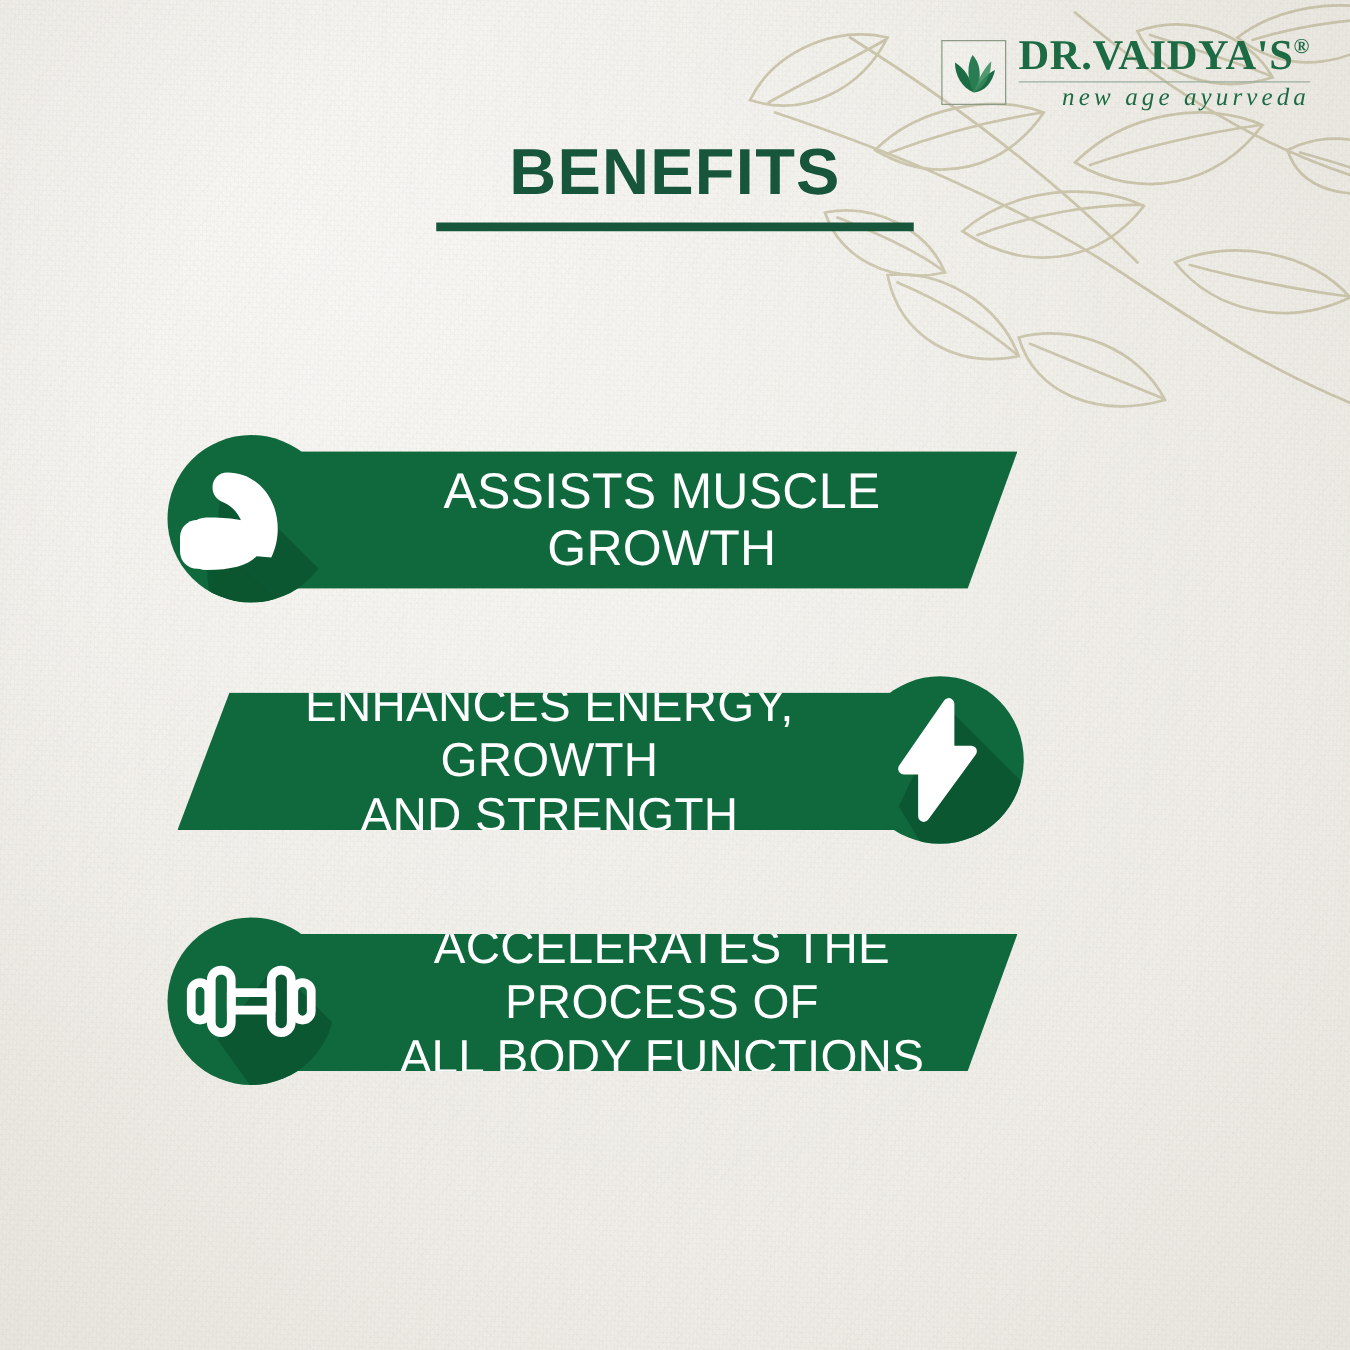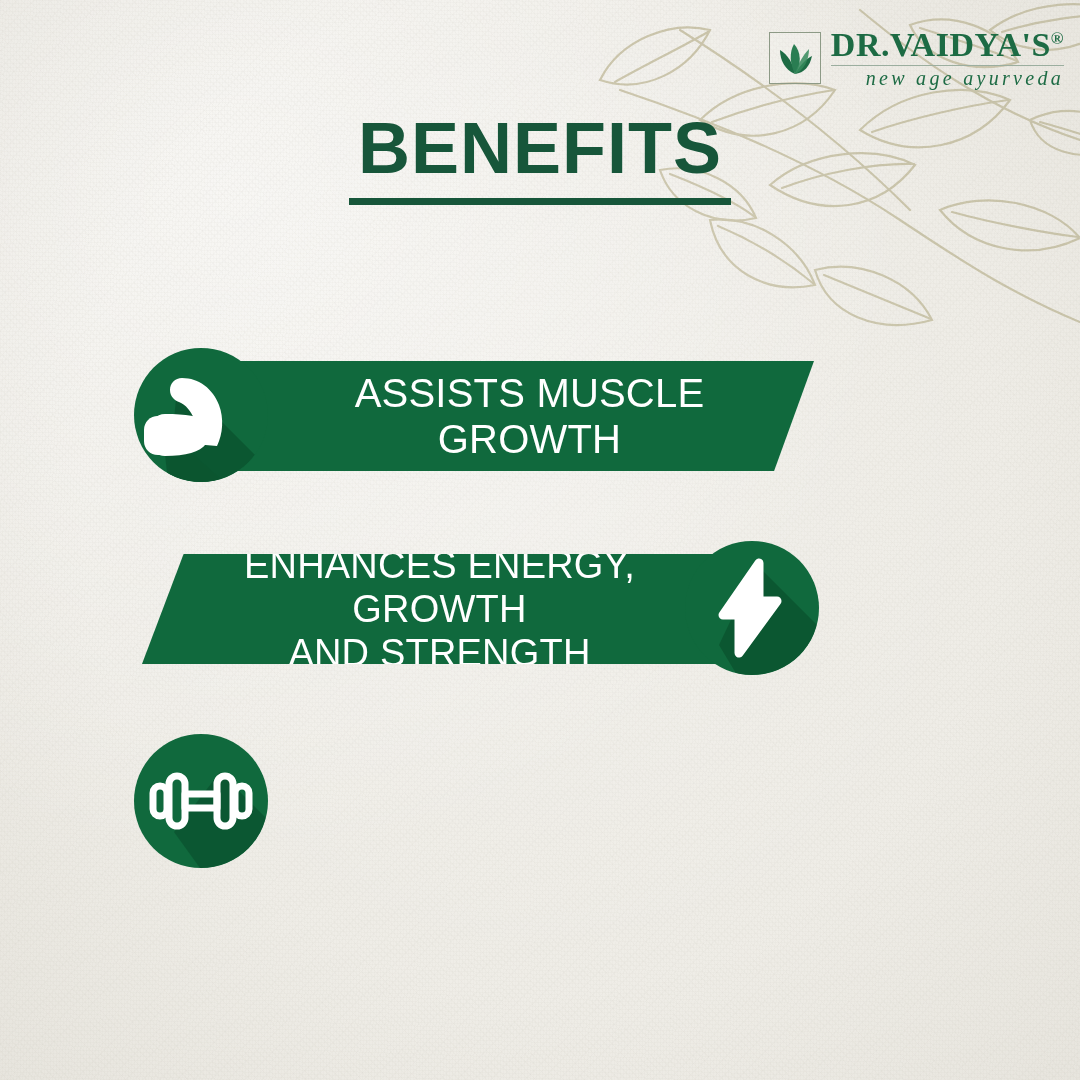--- a/index.html
+++ b/index.html
@@ -50,21 +50,21 @@
     right: -40px;
     width: 560px;
     height: 400px;
     pointer-events: none;
   }
 
   
   .brand-logo {
     position: absolute;
     top: 28px;
-    right: 16px;
+    right: 32px;
     display: flex;
     align-items: center;
     gap: 10px;
     margin-left: 28px;
   }
   .logo-mark {
     width: 52px;
     height: 52px;
     border: 1.5px solid #8d9a86;
     box-sizing: border-box;
@@ -112,21 +112,21 @@
   .page-title-wrap {
     position: absolute;
     top: 112px;
     left: 0;
     width: 1080px;
     text-align: center;
   }
   .page-title {
     font-family: "Liberation Sans", sans-serif;
     font-weight: bold;
-    font-size: 72px;
+    font-size: 52px;
     letter-spacing: 1px;
     color: #17563a;
     line-height: 1;
     display: inline-block;
     margin: 0;
   }
   .title-underline {
     width: 382px;
     height: 7px;
     background: #17563a;
@@ -327,20 +327,24 @@
             <g clip-path="url(#clipBadge2)">
               <path d="M72 24 L134 86 L134 134 L52 134 L34 104 Z" fill="#0b5530" opacity="0.9"></path>
               <path d="M74 22 L74 60 L92 60 L54 112 L54 74 L38 74 Z" fill="#ffffff" stroke="#ffffff" stroke-width="9" stroke-linejoin="round"></path>
             </g>
           </svg>
         </div>
       </div>
     </div>
 
     <div class="benefit-row r3">
+      <div class="ribbon to-right">
+        <div class="benefit-text">ACCELERATES THE PROCESS OF
+ALL BODY FUNCTIONS</div>
+      </div>
       <div class="badge left">
         <div class="badge-icon">
           <svg width="134" height="134" viewBox="0 0 134 134" xmlns="http://www.w3.org/2000/svg">
             <defs>
               <clipPath id="clipBadge3">
                   <circle cx="67" cy="67" r="67"></circle>
                 </clipPath>
             </defs>
             <g clip-path="url(#clipBadge3)">
               <path d="M86 38 L134 86 L134 134 L66 134 L40 98 Z" fill="#0b5530" opacity="0.85"></path>

